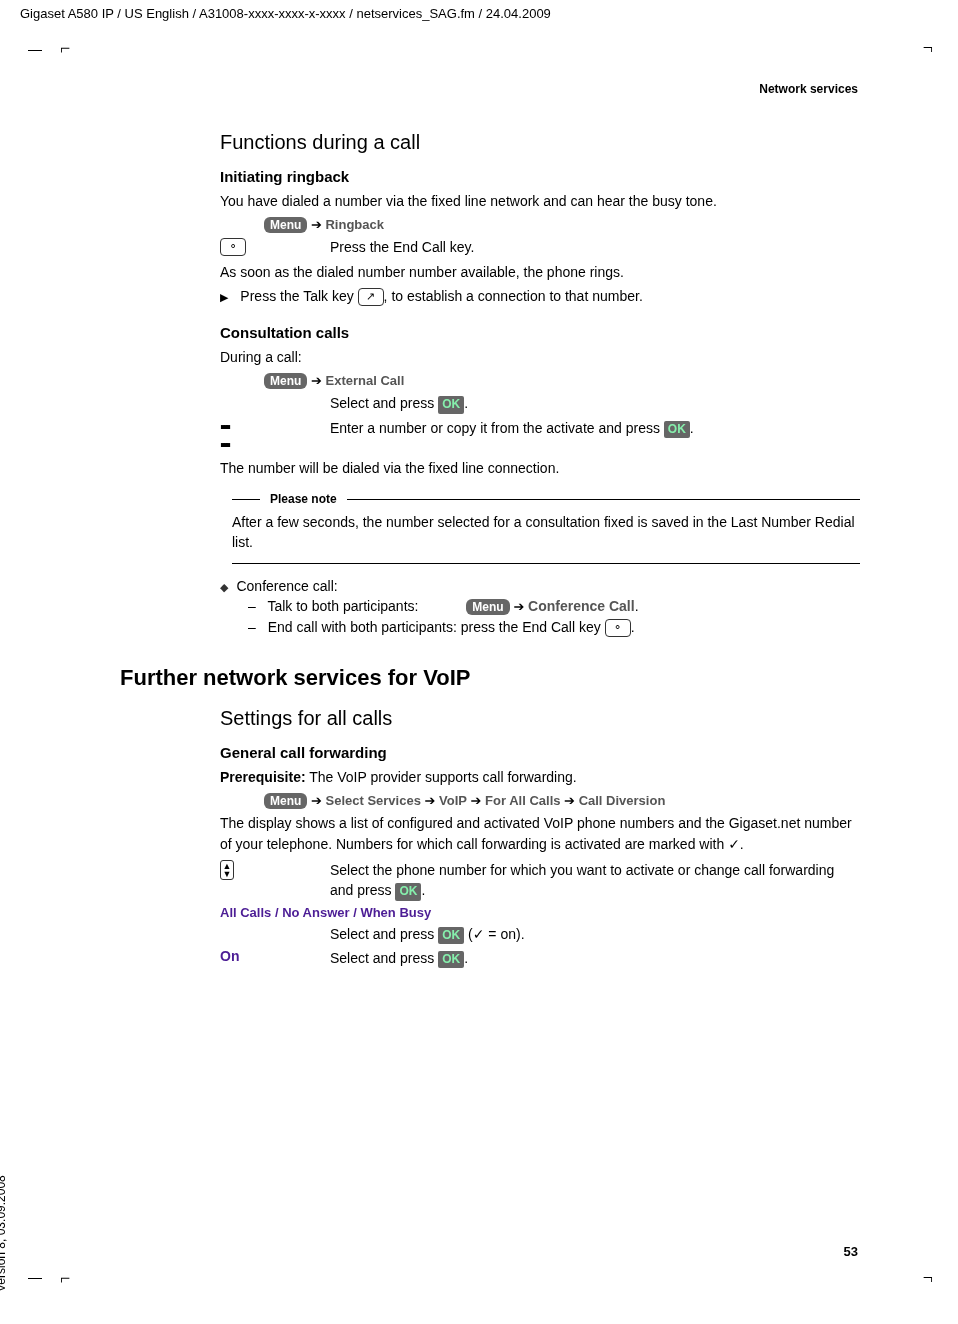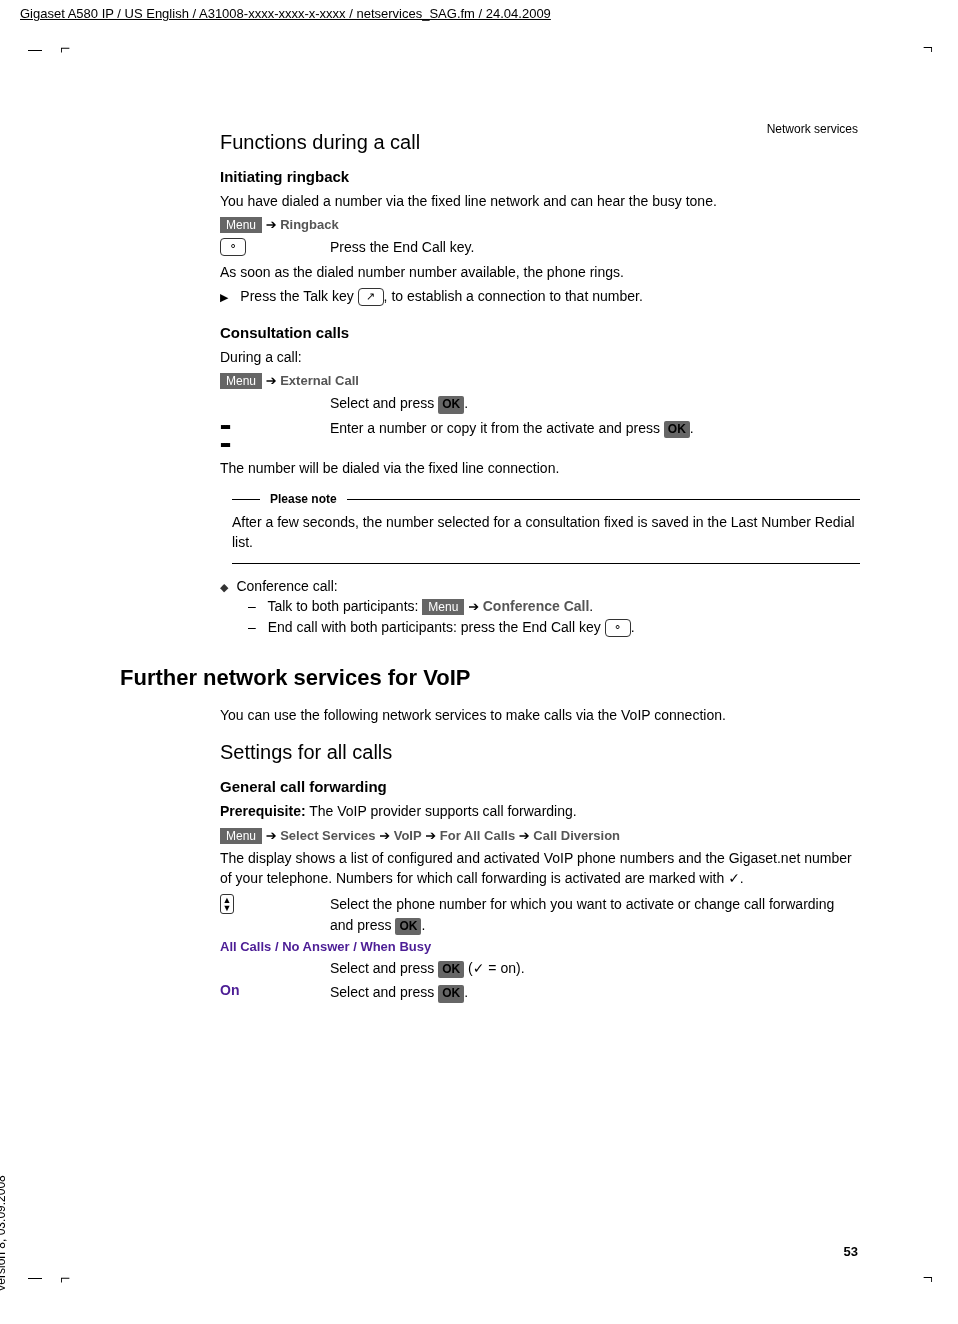--- a/index.html
+++ b/index.html
@@ -9,42 +9,40 @@
       color: #000;
       width: 958px;
       height: 1324px;
       position: relative;
     }
     .header-line {
       position: absolute;
       top: 6px;
       left: 20px;
       font-size: 13px;
-      text-decoration: underline;
     }
     .crop-marks {
       position: absolute;
       font-size: 18px;
       color: #000;
       font-family: serif;
     }
     .crop-tl { top: 38px; left: 60px; }
     .crop-tr { top: 38px; right: 25px; }
     .crop-bl { bottom: 35px; left: 60px; }
     .crop-br { bottom: 35px; right: 25px; }
     .dash-tl { position: absolute; top: 50px; left: 28px; width: 14px; height: 1px; background: #000; }
     .dash-bl { position: absolute; bottom: 45px; left: 28px; width: 14px; height: 1px; background: #000; }
     
     .page-header-right {
       position: absolute;
       top: 82px;
       right: 100px;
-      font-weight: normal;
+      font-weight: bold;
       font-size: 12px;
-      margin-top: 40px;
     }
     
     .content-area {
       position: absolute;
       top: 115px;
       left: 120px;
       width: 740px;
     }
     
     .section-heading {
@@ -74,30 +72,31 @@
       font-size: 13px;
       margin-left: 100px;
       margin-bottom: 4px;
       margin-top: 4px;
     }
     
     .menu-pill {
       display: inline-block;
       background: #666;
       color: #fff;
-      font-weight: normal;
+      font-weight: bold;
       padding: 1px 6px;
-      border-radius: 0;
+      border-radius: 6px;
       font-size: 12px;
+      margin-left: 44px;
     }
     
     .ok-pill {
       display: inline-block;
       background: #666;
-      color: #000000;
+      color: #86efac;
       font-weight: bold;
       padding: 0 4px;
       border-radius: 2px;
       font-size: 12px;
     }
     
     .arrow { font-size: 13px; color: #000; }
     .bold-menu-item { font-weight: bold; color: #555; }
     
     .kv-row {
@@ -281,21 +280,20 @@
   <div class="dash-bullet">
     <span>Talk to both participants: </span><span class="menu-pill">Menu</span>
     <span class="arrow"> ➔ </span>
     <span class="bold-menu-item">Conference Call</span>.
   </div>
   <div class="dash-bullet">
     <span>End call with both participants: press the End Call key </span><span class="icon-key">⚬</span>.
   </div>
 
   <div class="main-heading">Further network services for VoIP</div>
-  <div class="body-text">You can use the following network services to make calls via the VoIP connection.</div>
 
   <div class="section-heading">Settings for all calls</div>
   <div class="sub-heading">General call forwarding</div>
   <div class="body-text">
     <b>Prerequisite:</b><span> The VoIP provider supports call forwarding.</span>
   </div>
   <div class="menu-line">
     <span class="menu-pill">Menu</span>
     <span class="arrow"> ➔ </span>
     <span class="bold-menu-item">Select Services</span>

